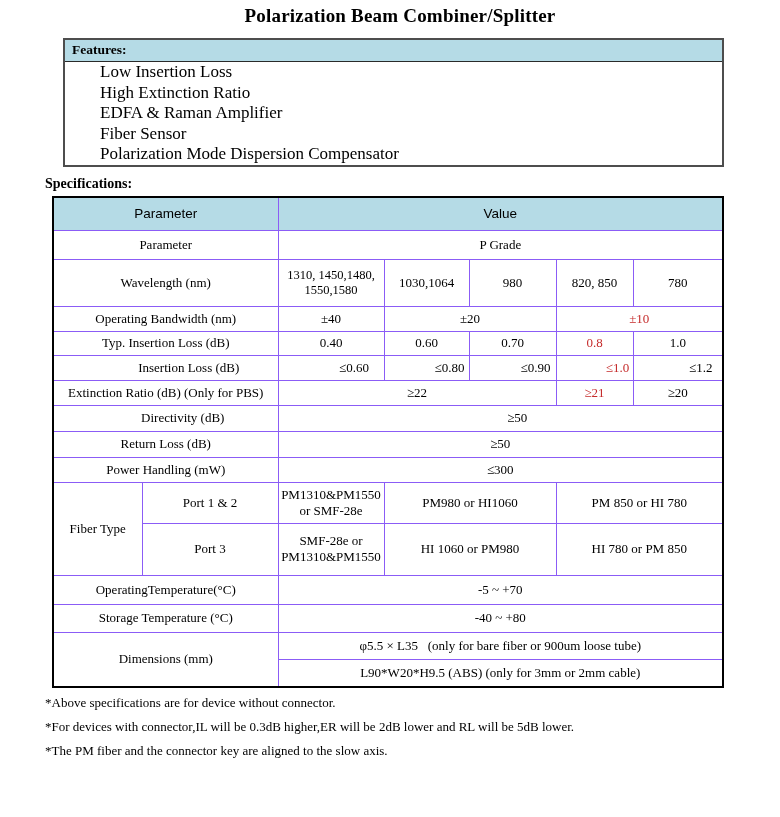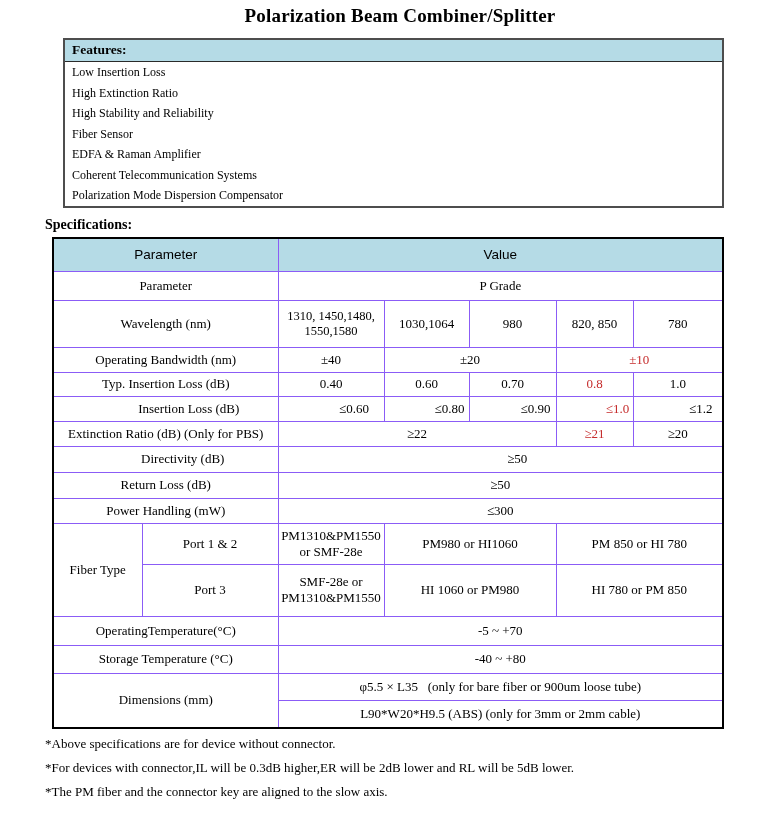--- a/index.html
+++ b/index.html
@@ -23,22 +23,23 @@
     border:2px solid var(--box-border);
   }
   .fa-header{
     background:var(--header-bg);
     font-weight:bold;font-size:13.5px;
     padding:2px 0 3px 7px;
     border-bottom:1px solid #2a2a2a;
   }
   .fa-header.mid{border-top:1px solid #2a2a2a;}
   .fa-item{
-    font-size:12px;line-height:16px;
+    font-size:17px;line-height:16px;
     padding:2px 0 2.5px 7px;
+    margin-left:28px;
   }
   
   .spec-label{
     margin:9px 0 4px 45px;font-weight:bold;font-size:14px;
   }
   table.spec{
     margin-left:52px;width:670px;
     border-collapse:collapse;table-layout:fixed;
     font-size:13px;border:2px solid #000;
   }
@@ -80,24 +81,22 @@
 <body>
 
 <div>
 
   <div class="page-title">Polarization Beam Combiner/Splitter</div>
 
   <div class="fa-box">
     <div class="fa-header">Features:</div>
     <div class="fa-item">Low Insertion Loss</div>
     <div class="fa-item">High Extinction Ratio</div>
-    <div class="fa-item">High Stability and Reliability</div>
+    <div class="fa-item">EDFA &amp; Raman Amplifier</div>
     <div class="fa-item">Fiber Sensor</div>
-    <div class="fa-item">EDFA &amp; Raman Amplifier</div>
-    <div class="fa-item">Coherent Telecommunication Systems</div>
     <div class="fa-item">Polarization Mode Dispersion Compensator</div>
   </div>
 
   <div class="spec-label">Specifications:</div>
 
   <table class="spec">
     <colgroup>
       <col style="width:89px">
         <col style="width:136px">
         <col style="width:106px">

